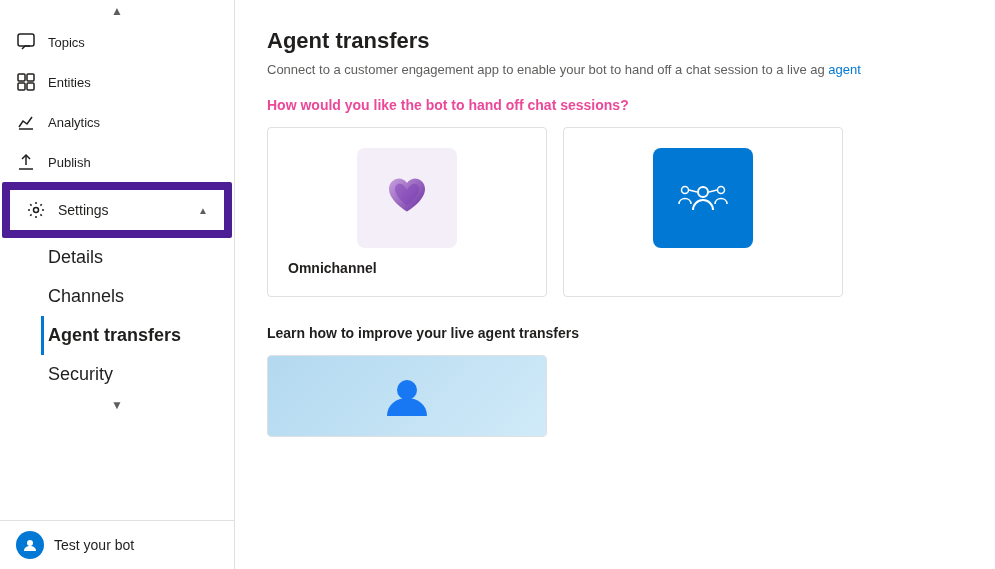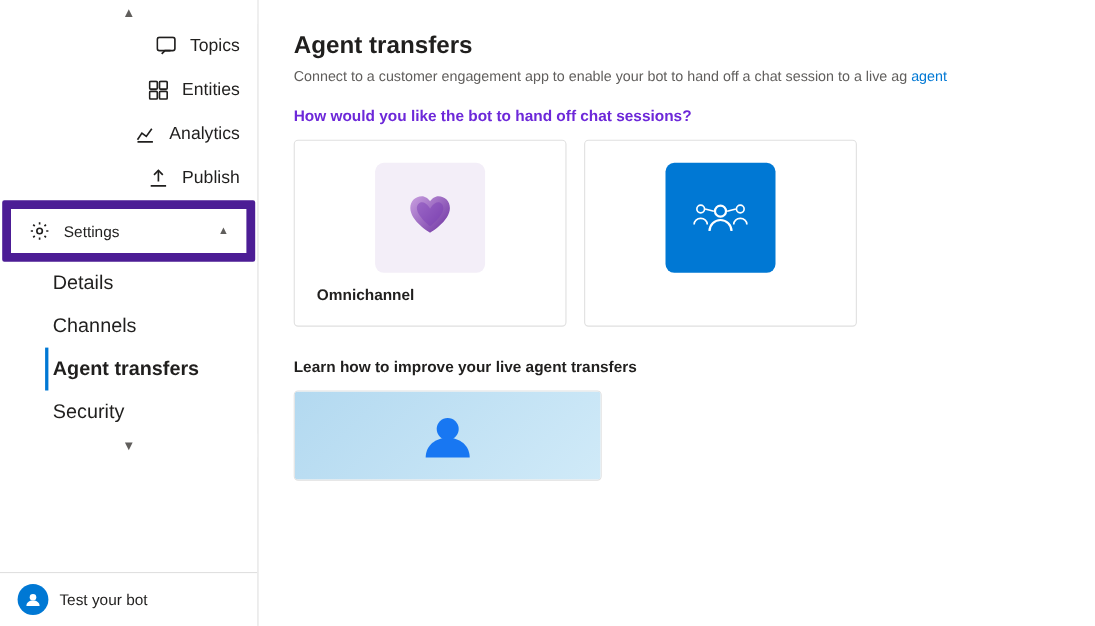--- a/index.html
+++ b/index.html
@@ -26,25 +26,24 @@
     }
 
     .sidebar-scroll::-webkit-scrollbar { width: 6px; }
     .sidebar-scroll::-webkit-scrollbar-thumb { background: #c0c0c0; border-radius: 3px; }
 
     .sidebar-item {
       display: flex;
       align-items: center;
       padding: 10px 16px;
       cursor: pointer;
-      font-size: 16px;
+      font-size: 13px;
       color: #201f1e;
       user-select: none;
       position: relative;
-      justify-content: flex-end;
     }
     .sidebar-item .icon {
       width: 20px;
       height: 20px;
       margin-right: 12px;
       display: flex;
       align-items: center;
       justify-content: center;
       flex-shrink: 0;
     }
@@ -132,35 +131,35 @@
     }
 
     .page-desc a {
       color: #0078d4;
       text-decoration: none;
     }
 
     .section-question {
       font-size: 14px;
       font-weight: 600;
-      color: #6d28d9;
+      color: #ec4899;
       margin: 20px 0 14px;
     }
 
     .cards-row {
       display: flex;
       gap: 16px;
       margin-bottom: 28px;
     }
 
     .card {
       border: 1px solid #e0e0e0;
       border-radius: 4px;
       padding: 20px;
-      width: 248px;
+      width: 280px;
       min-height: 160px;
       display: flex;
       flex-direction: column;
       align-items: flex-start;
       cursor: pointer;
       background: #fff;
     }
 
     .card-icon-wrap {
       width: 100px;

